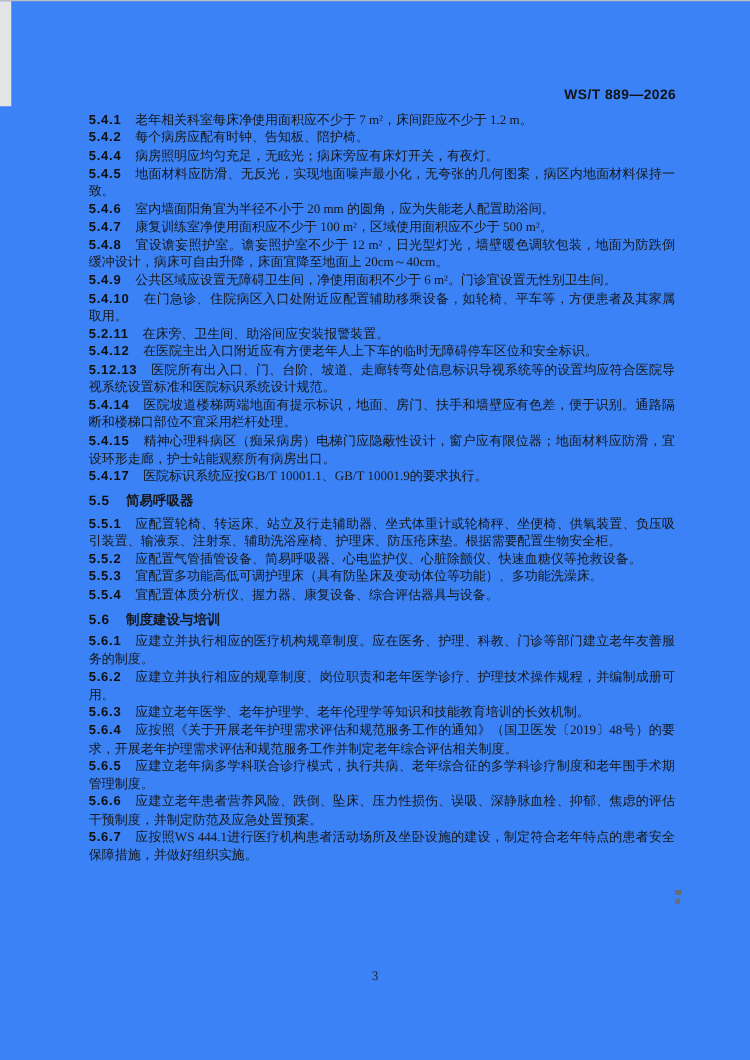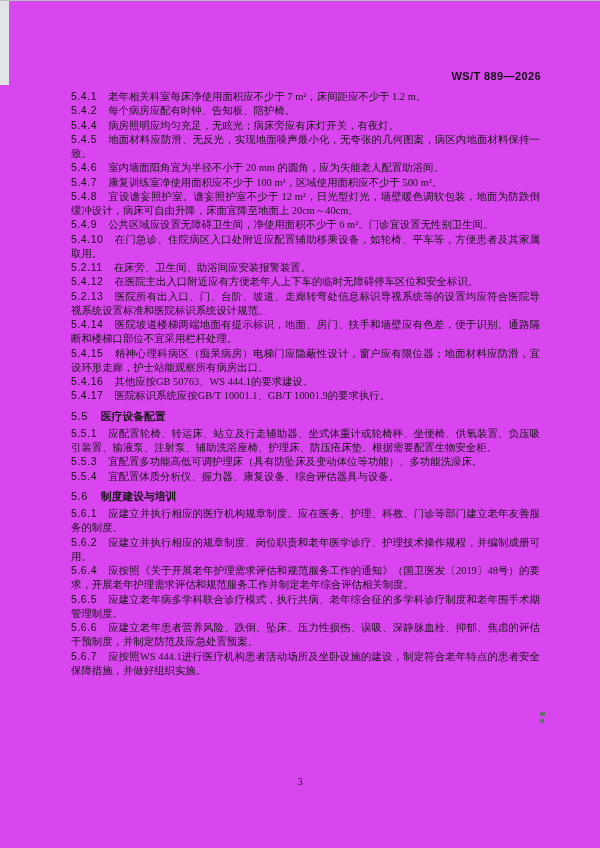--- a/index.html
+++ b/index.html
@@ -4,21 +4,21 @@
 <style>
   html, body {
     margin: 0;
     padding: 0;
     background: #ffffff;
   }
   .page {
     position: relative;
     width: 600px;
     height: 848px;
-    background: #d946ef;
+    background: #3b82f6;
     overflow: hidden;
     font-family: "Liberation Serif", "DejaVu Serif", serif;
     color: #171717;
   }
   
   .scan-top-line {
     position: absolute;
     top: 0; left: 0;
     width: 600px; height: 1px;
     background: #b9bdc1;
@@ -50,21 +50,21 @@
     width: 469px;
     font-size: 10.4px;
     line-height: 14.25px;
     text-align: justify;
     text-justify: inter-character;
   }
   .content p { margin: 0; padding: 0; }
   .clause .num,
   .heading .num {
     font-family: "Liberation Sans", "DejaVu Sans", sans-serif;
-    font-weight: normal;
+    font-weight: bold;
     letter-spacing: 0.6px;
     margin-right: 11px;
     color: #101010;
   }
   p.heading {
     margin: 5px 0 4px 0;
     font-family: "Liberation Sans", "DejaVu Sans", sans-serif;
     font-weight: bold;
     font-size: 10.8px;
     text-align: left;
@@ -96,32 +96,33 @@
       <p class="clause"><span class="num">5.4.2</span><span class="txt">每个病房应配有时钟、告知板、陪护椅。</span></p>
       <p class="clause"><span class="num">5.4.4</span><span class="txt">病房照明应均匀充足，无眩光；病床旁应有床灯开关，有夜灯。</span></p>
       <p class="clause"><span class="num">5.4.5</span><span class="txt">地面材料应防滑、无反光，实现地面噪声最小化，无夸张的几何图案，病区内地面材料保持一致。</span></p>
       <p class="clause"><span class="num">5.4.6</span><span class="txt">室内墙面阳角宜为半径不小于 20 mm 的圆角，应为失能老人配置助浴间。</span></p>
       <p class="clause"><span class="num">5.4.7</span><span class="txt">康复训练室净使用面积应不少于 100 m²，区域使用面积应不少于 500 m²。</span></p>
       <p class="clause"><span class="num">5.4.8</span><span class="txt">宜设谵妄照护室。谵妄照护室不少于 12 m²，日光型灯光，墙壁暖色调软包装，地面为防跌倒缓冲设计，病床可自由升降，床面宜降至地面上 20cm～40cm。</span></p>
       <p class="clause"><span class="num">5.4.9</span><span class="txt">公共区域应设置无障碍卫生间，净使用面积不少于 6 m²。门诊宜设置无性别卫生间。</span></p>
       <p class="clause"><span class="num">5.4.10</span><span class="txt">在门急诊、住院病区入口处附近应配置辅助移乘设备，如轮椅、平车等，方便患者及其家属取用。</span></p>
       <p class="clause"><span class="num">5.2.11</span><span class="txt">在床旁、卫生间、助浴间应安装报警装置。</span></p>
       <p class="clause"><span class="num">5.4.12</span><span class="txt">在医院主出入口附近应有方便老年人上下车的临时无障碍停车区位和安全标识。</span></p>
-      <p class="clause"><span class="num">5.2.13</span><span class="txt">医院所有出入口、门、台阶、坡道、走廊转弯处信息标识导视系统等的设置均应符合医院导视系统设置标准和医院标识系统设计规范。</span></p>
+      <p class="clause"><span class="num">5.12.13</span><span class="txt">医院所有出入口、门、台阶、坡道、走廊转弯处信息标识导视系统等的设置均应符合医院导视系统设置标准和医院标识系统设计规范。</span></p>
       <p class="clause"><span class="num">5.4.14</span><span class="txt">医院坡道楼梯两端地面有提示标识，地面、房门、扶手和墙壁应有色差，便于识别。通路隔断和楼梯口部位不宜采用栏杆处理。</span></p>
       <p class="clause"><span class="num">5.4.15</span><span class="txt">精神心理科病区（痴呆病房）电梯门应隐蔽性设计，窗户应有限位器；地面材料应防滑，宜设环形走廊，护士站能观察所有病房出口。</span></p>
-      <p class="clause"><span class="num">5.4.16</span><span class="txt">其他应按GB 50763、WS 444.1的要求建设。</span></p>
       <p class="clause"><span class="num">5.4.17</span><span class="txt">医院标识系统应按GB/T 10001.1、GB/T 10001.9的要求执行。</span></p>
-      <p class="heading"><span class="num">5.5</span><span class="txt">医疗设备配置</span></p>
+      <p class="heading"><span class="num">5.5</span><span class="txt">简易呼吸器</span></p>
       <p class="clause"><span class="num">5.5.1</span><span class="txt">应配置轮椅、转运床、站立及行走辅助器、坐式体重计或轮椅秤、坐便椅、供氧装置、负压吸引装置、输液泵、注射泵、辅助洗浴座椅、护理床、防压疮床垫。根据需要配置生物安全柜。</span></p>
+      <p class="clause"><span class="num">5.5.2</span><span class="txt">应配置气管插管设备、简易呼吸器、心电监护仪、心脏除颤仪、快速血糖仪等抢救设备。</span></p>
       <p class="clause"><span class="num">5.5.3</span><span class="txt">宜配置多功能高低可调护理床（具有防坠床及变动体位等功能）、多功能洗澡床。</span></p>
       <p class="clause"><span class="num">5.5.4</span><span class="txt">宜配置体质分析仪、握力器、康复设备、综合评估器具与设备。</span></p>
       <p class="heading"><span class="num">5.6</span><span class="txt">制度建设与培训</span></p>
       <p class="clause"><span class="num">5.6.1</span><span class="txt">应建立并执行相应的医疗机构规章制度。应在医务、护理、科教、门诊等部门建立老年友善服务的制度。</span></p>
       <p class="clause"><span class="num">5.6.2</span><span class="txt">应建立并执行相应的规章制度、岗位职责和老年医学诊疗、护理技术操作规程，并编制成册可用。</span></p>
+      <p class="clause"><span class="num">5.6.3</span><span class="txt">应建立老年医学、老年护理学、老年伦理学等知识和技能教育培训的长效机制。</span></p>
       <p class="clause"><span class="num">5.6.4</span><span class="txt">应按照《关于开展老年护理需求评估和规范服务工作的通知》（国卫医发〔2019〕48号）的要求，开展老年护理需求评估和规范服务工作并制定老年综合评估相关制度。</span></p>
       <p class="clause"><span class="num">5.6.5</span><span class="txt">应建立老年病多学科联合诊疗模式，执行共病、老年综合征的多学科诊疗制度和老年围手术期管理制度。</span></p>
       <p class="clause"><span class="num">5.6.6</span><span class="txt">应建立老年患者营养风险、跌倒、坠床、压力性损伤、误吸、深静脉血栓、抑郁、焦虑的评估干预制度，并制定防范及应急处置预案。</span></p>
       <p class="clause"><span class="num">5.6.7</span><span class="txt">应按照WS 444.1进行医疗机构患者活动场所及坐卧设施的建设，制定符合老年特点的患者安全保障措施，并做好组织实施。</span></p>
     </main>
 
   <div class="page-number">3</div>
 </div>
 
 </body></html>

